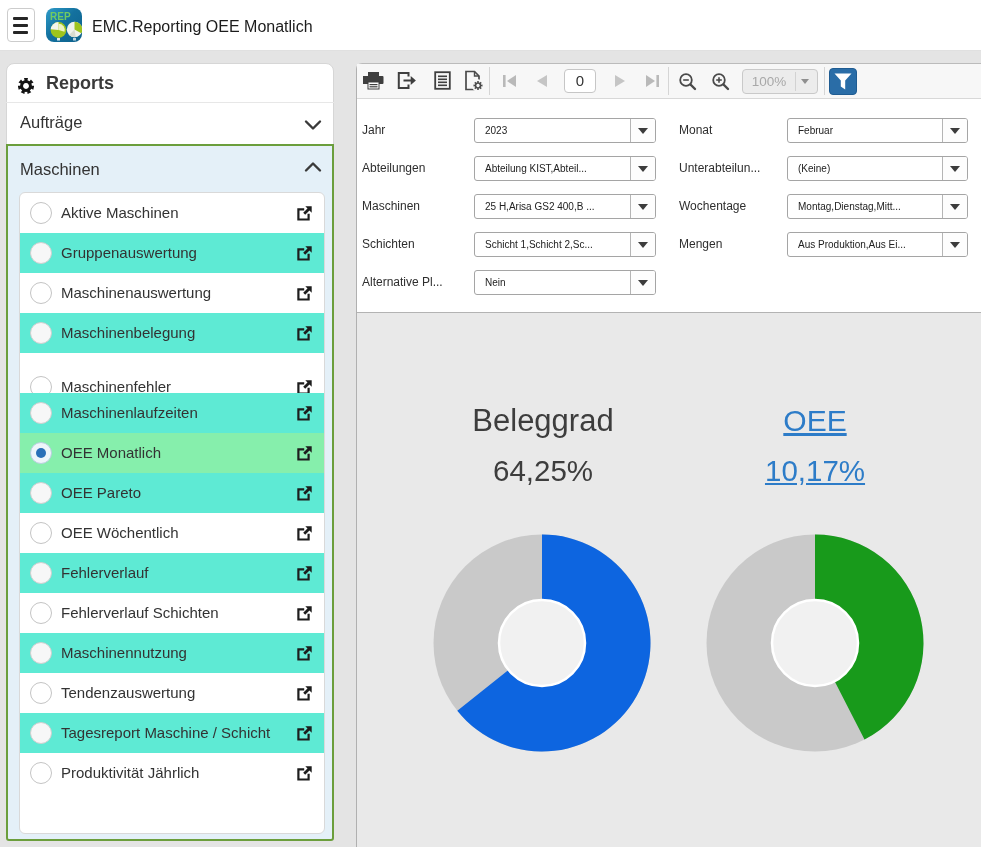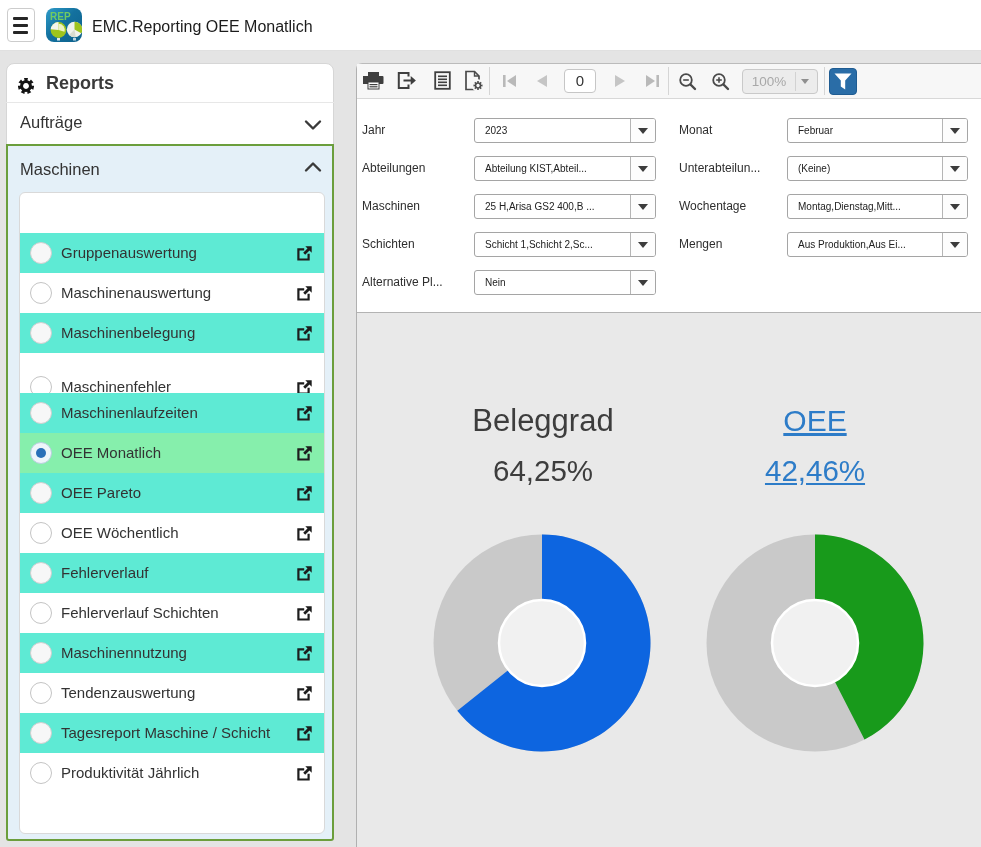--- a/index.html
+++ b/index.html
@@ -87,20 +87,28 @@
 <div id="auftraegetxt" class="abs">Aufträge</div>
 <svg class="abs" style="left:304px;top:119px" width="18" height="12" viewBox="0 0 18 12">
   <path d="M2 2.5 L9 9.5 L16 2.5" fill="none" stroke="#3a3a3a" stroke-width="2.4" stroke-linecap="round" stroke-linejoin="round"></path>
 </svg>
 <div id="greensec" class="abs"></div>
 <div id="maschtxt" class="abs">Maschinen</div>
 <svg class="abs" style="left:304px;top:161px" width="18" height="12" viewBox="0 0 18 12">
   <path d="M2 9.5 L9 2.5 L16 9.5" fill="none" stroke="#3a3a3a" stroke-width="2.4" stroke-linecap="round" stroke-linejoin="round"></path>
 </svg>
 <div id="listcard" class="abs">
+<div class="row" style="top:0px">
+      <div class="radio"></div>
+      <div class="rtext">Aktive Maschinen</div>
+      <svg class="extlink" width="17" height="17" viewBox="0 0 17 17">
+        <path d="M12.6 8.8 V14.5 H2.4 V4.3 H8.2" fill="none" stroke="#1d1d1d" stroke-width="2.2"></path>
+        <path d="M9.3 1.3 h6.4 v6.4 l-2.2-2.2 -4.3 4.3 -2-2 4.3-4.3 Z" fill="#1d1d1d"></path>
+      </svg>
+    </div>
 <div class="row alt" style="top:40px">
       <div class="radio"></div>
       <div class="rtext">Gruppenauswertung</div>
       <svg class="extlink" width="17" height="17" viewBox="0 0 17 17">
         <path d="M12.6 8.8 V14.5 H2.4 V4.3 H8.2" fill="none" stroke="#1d1d1d" stroke-width="2.2"></path>
         <path d="M9.3 1.3 h6.4 v6.4 l-2.2-2.2 -4.3 4.3 -2-2 4.3-4.3 Z" fill="#1d1d1d"></path>
       </svg>
     </div>
 <div class="row" style="top:80px">
       <div class="radio"></div>
@@ -341,21 +349,21 @@
     <div class="cval">Nein</div>
     <div class="cbtn">
       <div class="tri"></div>
     </div>
   </div>
 
 <div id="chartarea" class="abs"></div>
 <div class="ctitle abs" style="left:393px;top:403px;font-size:31px;">Beleggrad</div>
 <div class="ctitle abs" style="left:393px;top:454px;font-size:29.5px;">64,25%</div>
 <div class="ctitle clink abs" style="left:665px;top:404px;font-size:30px;">OEE</div>
-<div class="ctitle clink abs" style="left:665px;top:454px;font-size:29.5px;">42,46%</div>
+<div class="ctitle clink abs" style="left:665px;top:454px;font-size:29.5px;">10,17%</div>
 
 <svg class="abs" style="left:357px;top:313px" width="624" height="534" viewBox="0 0 624 534">
 
   <g transform="translate(-357,-313)">
     <circle cx="542" cy="643" r="108.5" fill="#c9c9c9"></circle>
     <path d="M542,643 L542,534.5 A108.5,108.5 0 1 1 457.32,710.84 Z" fill="#0d65e0"></path>
     <circle cx="542" cy="643" r="43" fill="#f1f1f1" stroke="#ffffff" stroke-width="2.5"></circle>
     <circle cx="815" cy="643" r="108.5" fill="#c9c9c9"></circle>
     <path d="M815,643 L815,534.5 A108.5,108.5 0 0 1 864.50,739.55 Z" fill="#189a1b"></path>
     <circle cx="815" cy="643" r="43" fill="#f1f1f1" stroke="#ffffff" stroke-width="2.5"></circle>

